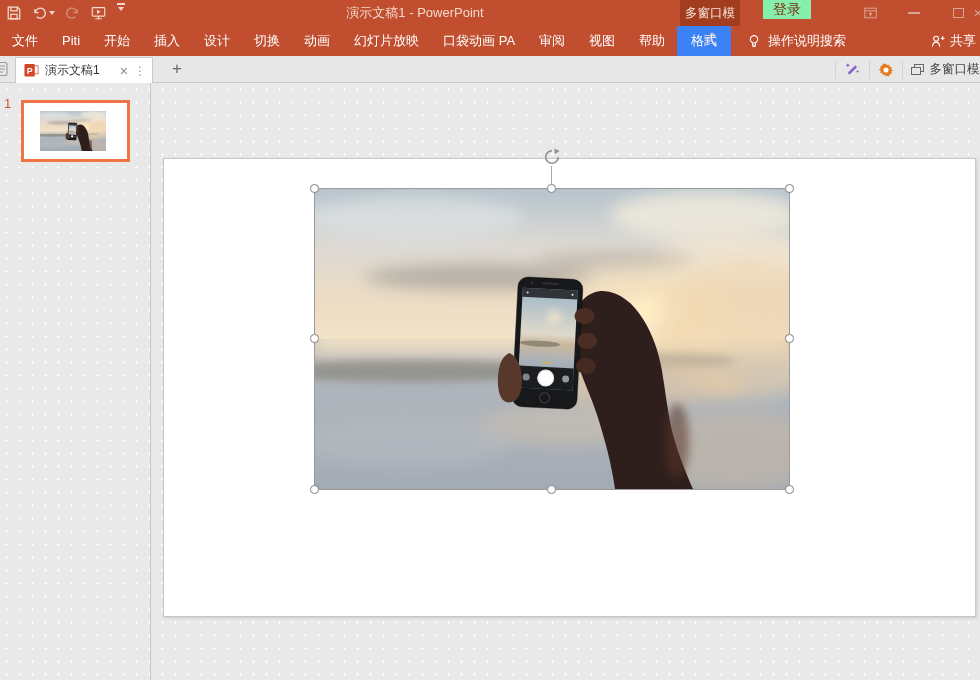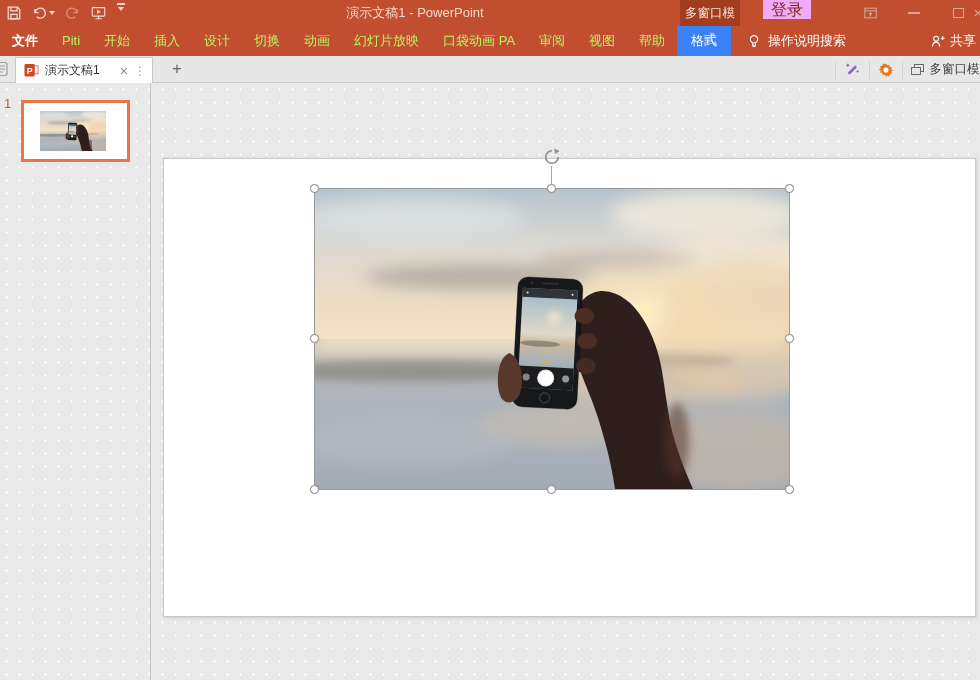--- a/index.html
+++ b/index.html
@@ -9,31 +9,31 @@
   
   .titlebar { position:absolute; left:0; top:0; width:980px; height:26px; background:#c04e2f; z-index:30; }
   .qat { position:absolute; left:6px; top:2px; display:flex; align-items:center; gap:10px; height:22px; }
   .qat-btn { display:flex; align-items:center; height:20px; cursor:default; }
   .qat-btn svg { display:block; }
   .chev { width:0; height:0; border-left:3.5px solid transparent; border-right:3.5px solid transparent; border-top:4px solid #f0d6cb; margin-left:2px; }
   .qat-more { display:flex; flex-direction:column; align-items:center; gap:2px; }
   .qat-more .bar { width:8px; height:2px; background:#f0d6cb; }
   .win-title { position:absolute; left:0; top:0; width:830px; height:26px; line-height:26px; text-align:center; color:#f3d9cd; font-size:13px; }
   .ctx-group { position:absolute; left:680px; top:0; width:60px; height:26px; background:#a33d1f; color:#f6e3da; font-size:12.5px; text-align:center; line-height:26px; }
-  .signin { position:absolute; left:763px; top:0; width:48px; height:19px; background:#f0abfc; color:#7e2a12; border:none; font-size:16px; line-height:19px; text-align:center; font-family:inherit; }
+  .signin { position:absolute; left:763px; top:0; width:48px; height:19px; background:#86efac; color:#7e2a12; border:none; font-size:14px; line-height:19px; text-align:center; font-family:inherit; }
   .win-controls { position:absolute; right:0; top:0; height:26px; display:flex; align-items:center; }
   .wc { width:44px; height:26px; display:flex; align-items:center; justify-content:center; }
   .wc .minbar { width:12px; height:2px; background:#d8a493; }
   .wc .maxbox { width:11px; height:10px; border:1.5px solid #d8a493; }
   .wc-close { position:absolute; right:-8px; top:0; width:20px; height:26px; color:#d8a493; font-size:15px; line-height:26px; text-align:center; }
 
   
   .menubar { position:absolute; left:0; top:26px; width:980px; height:30px; background:#c04e2f; display:flex; align-items:stretch; z-index:29; }
-  .rtab { color:#bef264; font-size:13px; line-height:30px; padding:0 12px; white-space:nowrap; cursor:default; }
-  .rtab.file { font-weight:bold; color:#ffffff; }
+  .rtab { color:#ffffff; font-size:13px; line-height:30px; padding:0 12px; white-space:nowrap; cursor:default; }
+  .rtab.file { font-weight:normal; color:#ffffff; }
   .rtab.active { background:#3b82f6; color:#ffffff; padding:0 14px; }
   .tellme { display:flex; align-items:center; gap:7px; margin-left:16px; color:#ffffff; font-size:13px; white-space:nowrap;font-family:Liberation Mono, monospace; }
   .share { margin-left:auto; display:flex; align-items:center; gap:5px; color:#ffffff; font-size:13px; padding-right:4px; white-space:nowrap; }
 
   
   .doctabbar { position:absolute; left:0; top:56px; width:980px; height:27px; background:#e7e7e7; border-bottom:1px solid #c9c9c9; z-index:28; }
   .edge-icon { position:absolute; left:-6px; top:5px; opacity:.8; }
   .doc-tab { position:absolute; left:15px; top:1px; height:26px; width:138px; background:#ffffff; border:1px solid #c9c9c9; border-bottom:none; display:flex; align-items:center; padding:0 6px 0 8px; gap:6px; }
   .doc-tab .ttl { font-size:12px; color:#333; flex:1; white-space:nowrap; }
   .doc-tab .x { color:#8a8a8a; font-size:14px; line-height:1; }

